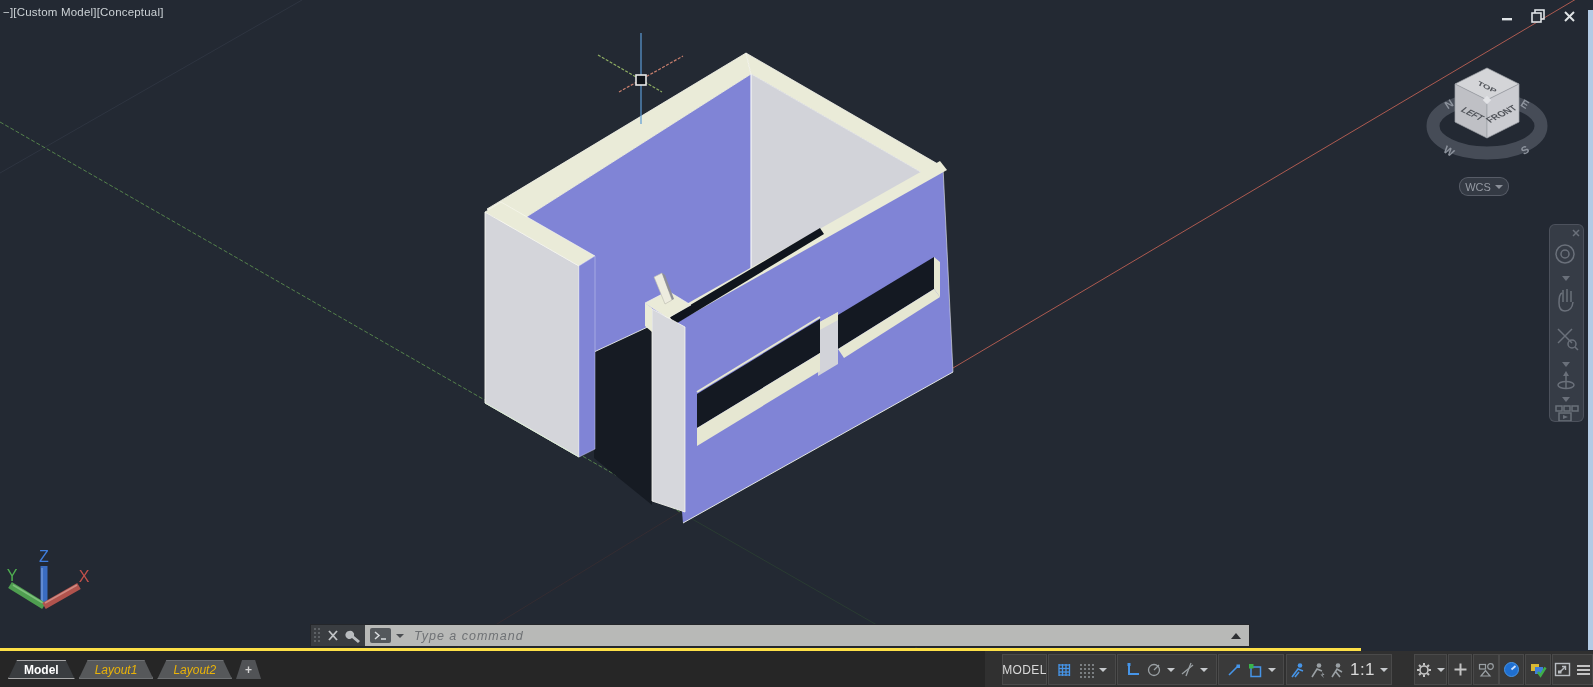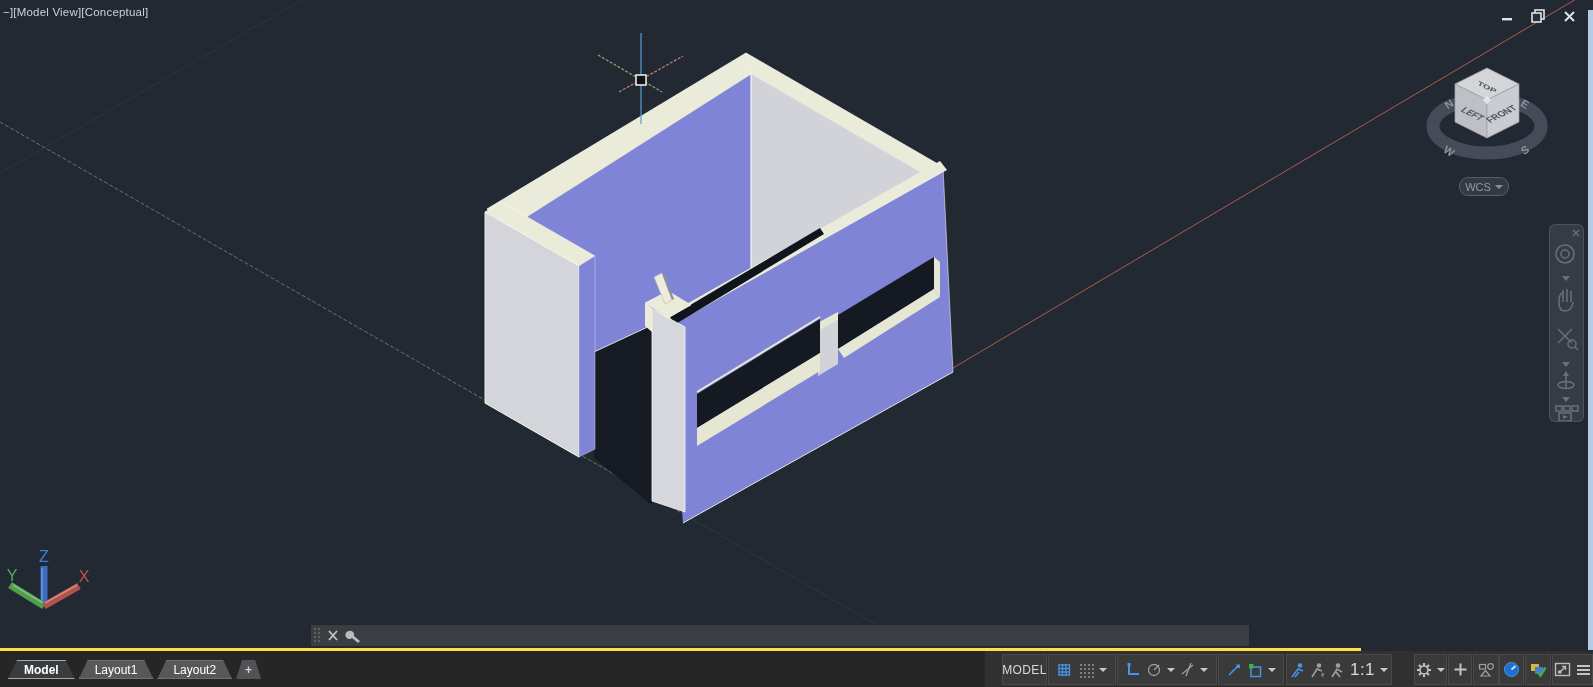--- a/index.html
+++ b/index.html
@@ -40,21 +40,21 @@
     border-top:4px solid #4a4d51;margin-left:5px;}
   .cmd-text{margin-left:10px;font-style:italic;font-size:12.5px;color:#6f7275;letter-spacing:1px;}
   .cmd-hist{position:absolute;right:8px;top:8px;width:0;height:0;
     border-left:5px solid transparent;border-right:5px solid transparent;border-bottom:6px solid #2e3033;}
 
   
   .bottombar{left:0;top:648px;width:1361px;height:39px;background:#262626;border-top:3px solid #fde047;box-sizing:border-box;}
   .tabs{position:absolute;left:8px;top:9px;height:19px;display:flex;gap:4px;}
   .tab{height:19px;padding:0 16px;display:flex;align-items:center;justify-content:center;
     font-size:12px;clip-path:polygon(9px 0,calc(100% - 9px) 0,100% 100%,0 100%);}
-  .tab.inactive{background:#56585a;color:#ffffff;box-shadow:inset 0 0 0 1px #6e7072;}
+  .tab.inactive{background:#56585a;color:#eab308;box-shadow:inset 0 0 0 1px #6e7072;font-style:italic;}
   .tab.active{background:#3a3d40;color:#fff;font-weight:bold;box-shadow:inset 0 0 0 1px #a6a6a6;}
   .tab.addtab{padding:0 9px;background:#515356;color:#d2d2d2;font-weight:bold;
     clip-path:polygon(6px 0,calc(100% - 6px) 0,100% 100%,0 100%);}
 
   .statusbar{position:absolute;left:985px;top:0;width:608px;height:39px;background:#303030;}
   .cell{position:absolute;top:3px;height:31px;background:#3a3a3a;border:1px solid #4a4a4a;
     box-sizing:border-box;display:flex;align-items:center;justify-content:center;gap:5px;}
   .cell .lbl{color:#d9d9d9;font-size:12px;letter-spacing:.4px;}
   .chev{width:0;height:0;border-left:4px solid transparent;border-right:4px solid transparent;
     border-top:4px solid #c6c9cc;}
@@ -145,21 +145,21 @@
     </g>
 
     <g>
       <line x1="641" y1="33" x2="641" y2="124" stroke="#5b9bd5" stroke-width="1.2"></line>
       <line x1="598" y1="55" x2="662" y2="92" stroke="#8fae62" stroke-width="1.2" stroke-dasharray="3 1.5"></line>
       <line x1="619" y1="92" x2="683" y2="56" stroke="#c97f6d" stroke-width="1.2" stroke-dasharray="3 1.5"></line>
       <rect x="636" y="75" width="10" height="10" fill="#10141a" stroke="#e8e8e8" stroke-width="1.6"></rect>
     </g>
   </svg>
 
-  <div class="abs vp-label">−][Model View][Conceptual]</div>
+  <div class="abs vp-label">−][Custom Model][Conceptual]</div>
 
   <div class="abs winbtn" style="left:1496px">
     <svg width="12" height="12">
         <rect x="1" y="8" width="10" height="2.4" fill="#dfe3e6"></rect>
       </svg>
   </div>
   <div class="abs winbtn" style="left:1527px">
     <svg width="14" height="14">
       <rect x="4" y="1" width="9" height="9" fill="none" stroke="#dfe3e6" stroke-width="1.6"></rect>
       <rect x="1" y="4" width="9" height="9" fill="#2a3039" stroke="#dfe3e6" stroke-width="1.6"></rect>
@@ -232,20 +232,31 @@
             <circle cx="8" cy="17" r="1"></circle>
         </g>
         <g stroke="#c2c4c6" stroke-width="1.8">
           <line x1="18" y1="7" x2="26" y2="16"></line>
             <line x1="26" y1="7" x2="18" y2="16"></line>
         </g>
         <g>
           <path d="M38,7 a4,4 0 1 0 3,7 l6,5 2,-2 -6,-5 a4,4 0 0 0 -5,-5 z" fill="#b9bcbf"></path>
         </g>
       </svg>
+    </div>
+    <div class="cmd-input">
+      <div class="cmd-chip">
+        <svg width="13" height="9">
+          <polyline points="1,1 5,4.5 1,8" fill="none" stroke="#d9dcdf" stroke-width="1.5"></polyline>
+          <line x1="7" y1="8" x2="12" y2="8" stroke="#d9dcdf" stroke-width="1.5"></line>
+        </svg>
+      </div>
+      <span class="cmd-car"></span>
+      <span class="cmd-text">Type a command</span>
+      <span class="cmd-hist"></span>
     </div>
   </div>
 
   <div class="abs bottombar">
 
     <div class="tabs">
       <div class="tab active">Model</div>
       <div class="tab inactive">Layout1</div>
       <div class="tab inactive">Layout2</div>
       <div class="tab addtab">+</div>

